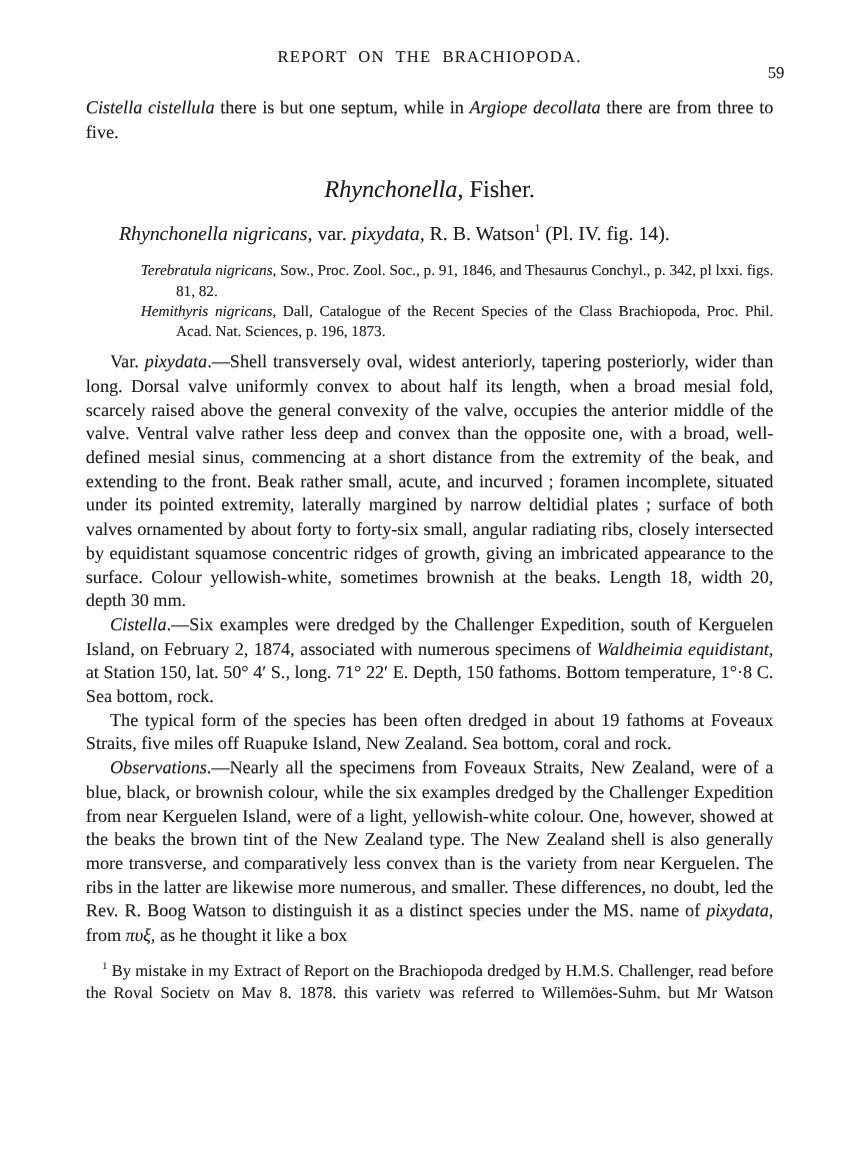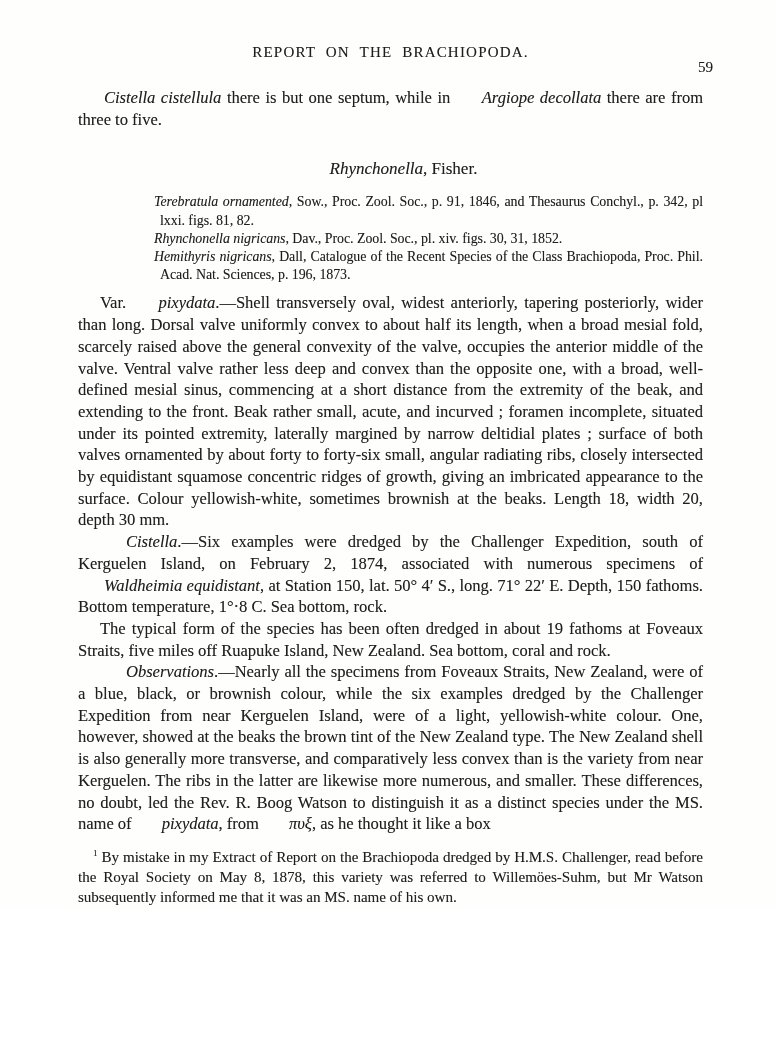--- a/index.html
+++ b/index.html
@@ -12,21 +12,21 @@
     width: 776px;
     height: 908px;
     box-sizing: border-box;
     padding: 44px 73px 0 78px;
     background: #fefefd;
     color: #1e1e1e;
     font-family: "Liberation Serif", "DejaVu Serif", serif;
     overflow: hidden;
     text-shadow: 0.2px 0.2px 0 rgba(10,10,10,0.35);
   }
-  em { font-style: italic; margin-left: 26px; }
+  em { font-style: italic; }
   sup { font-size: 0.6em; line-height: 0; vertical-align: super; }
 
   .running-head {
     position: relative;
     text-align: center;
     font-size: 15px;
     letter-spacing: 1.2px;
     word-spacing: 5px;
     height: 20px;
     white-space: nowrap;
@@ -45,21 +45,21 @@
     line-height: 21.7px;
     text-align: justify;
   }
   .intro { margin-top: 23px; }
   .indent { text-indent: 22px; }
   .first-body { margin-top: 8px; }
 
   .genus-heading {
     margin: 29px 0 0 0;
     text-align: center;
-    font-size: 17px;
+    font-size: 22px;
     font-weight: normal;
   }
   .species-heading {
     margin: 17px 0 0 0;
     text-align: center;
     font-size: 18px;
     font-weight: normal;
     transform: translateX(-32px);
   }
 
@@ -104,24 +104,24 @@
 
   <header class="running-head">
     <span>REPORT ON THE BRACHIOPODA.</span>
     <span class="page-number">59</span>
   </header>
 
   <p class="body-par intro"><em>Cistella cistellula</em> there is but one septum, while in <em>Argiope decollata</em> there are from three to five.</p>
 
   <h2 class="genus-heading"><em>Rhynchonella</em>, Fisher.</h2>
 
+  <h3 class="species-heading"><em>Rhynchonella nigricans</em>, var. <em>pixydata</em>, R. B. Watson<sup>1</sup> (Pl. IV. fig. 14).</h3>
 
   <div class="synonymy">
-    <p class="syn-entry"><em>Terebratula ornamented</em>, Sow., Proc. Zool. Soc., p. 91, 1846, and Thesaurus Conchyl., p. 342, pl lxxi. figs. 81, 82.</p>
-    <p class="syn-entry"><em>Rhynchonella nigricans</em>, Dav., Proc. Zool. Soc., pl. xiv. figs. 30, 31, 1852.</p>
+    <p class="syn-entry"><em>Terebratula nigricans</em>, Sow., Proc. Zool. Soc., p. 91, 1846, and Thesaurus Conchyl., p. 342, pl lxxi. figs. 81, 82.</p>
     <p class="syn-entry"><em>Hemithyris nigricans</em>, Dall, Catalogue of the Recent Species of the Class Brachiopoda, Proc. Phil. Acad. Nat. Sciences, p. 196, 1873.</p>
   </div>
 
   <p class="body-par indent first-body">Var. <em>pixydata</em>.—Shell transversely oval, widest anteriorly, tapering posteriorly, wider than long. Dorsal valve uniformly convex to about half its length, when a broad mesial fold, scarcely raised above the general convexity of the valve, occupies the anterior middle of the valve. Ventral valve rather less deep and convex than the opposite one, with a broad, well-defined mesial sinus, commencing at a short distance from the extremity of the beak, and extending to the front. Beak rather small, acute, and incurved ; foramen incomplete, situated under its pointed extremity, laterally margined by narrow deltidial plates ; surface of both valves ornamented by about forty to forty-six small, angular radiating ribs, closely intersected by equidistant squamose concentric ridges of growth, giving an imbricated appearance to the surface. Colour yellowish-white, sometimes brownish at the beaks. Length 18, width 20, depth 30 mm.</p>
   <p class="body-par indent"><em>Cistella</em>.—Six examples were dredged by the Challenger Expedition, south of Kerguelen Island, on February 2, 1874, associated with numerous specimens of <em>Waldheimia equidistant</em>, at Station 150, lat. 50° 4′ S., long. 71° 22′ E. Depth, 150 fathoms. Bottom temperature, 1°·8 C. Sea bottom, rock.</p>
   <p class="body-par indent">The typical form of the species has been often dredged in about 19 fathoms at Foveaux Straits, five miles off Ruapuke Island, New Zealand. Sea bottom, coral and rock.</p>
   <p class="body-par indent"><em>Observations</em>.—Nearly all the specimens from Foveaux Straits, New Zealand, were of a blue, black, or brownish colour, while the six examples dredged by the Challenger Expedition from near Kerguelen Island, were of a light, yellowish-white colour. One, however, showed at the beaks the brown tint of the New Zealand type. The New Zealand shell is also generally more transverse, and comparatively less convex than is the variety from near Kerguelen. The ribs in the latter are likewise more numerous, and smaller. These differences, no doubt, led the Rev. R. Boog Watson to distinguish it as a distinct species under the MS. name of <em>pixydata</em>, from <em>πυξ</em>, as he thought it like a box</p>
 
   <div class="footnote-block">
     <p class="footnote"><sup>1</sup> By mistake in my Extract of Report on the Brachiopoda dredged by H.M.S. Challenger, read before the Royal Society on May 8, 1878, this variety was referred to Willemöes-Suhm, but Mr Watson subsequently informed me that it was an MS. name of his own.</p>

